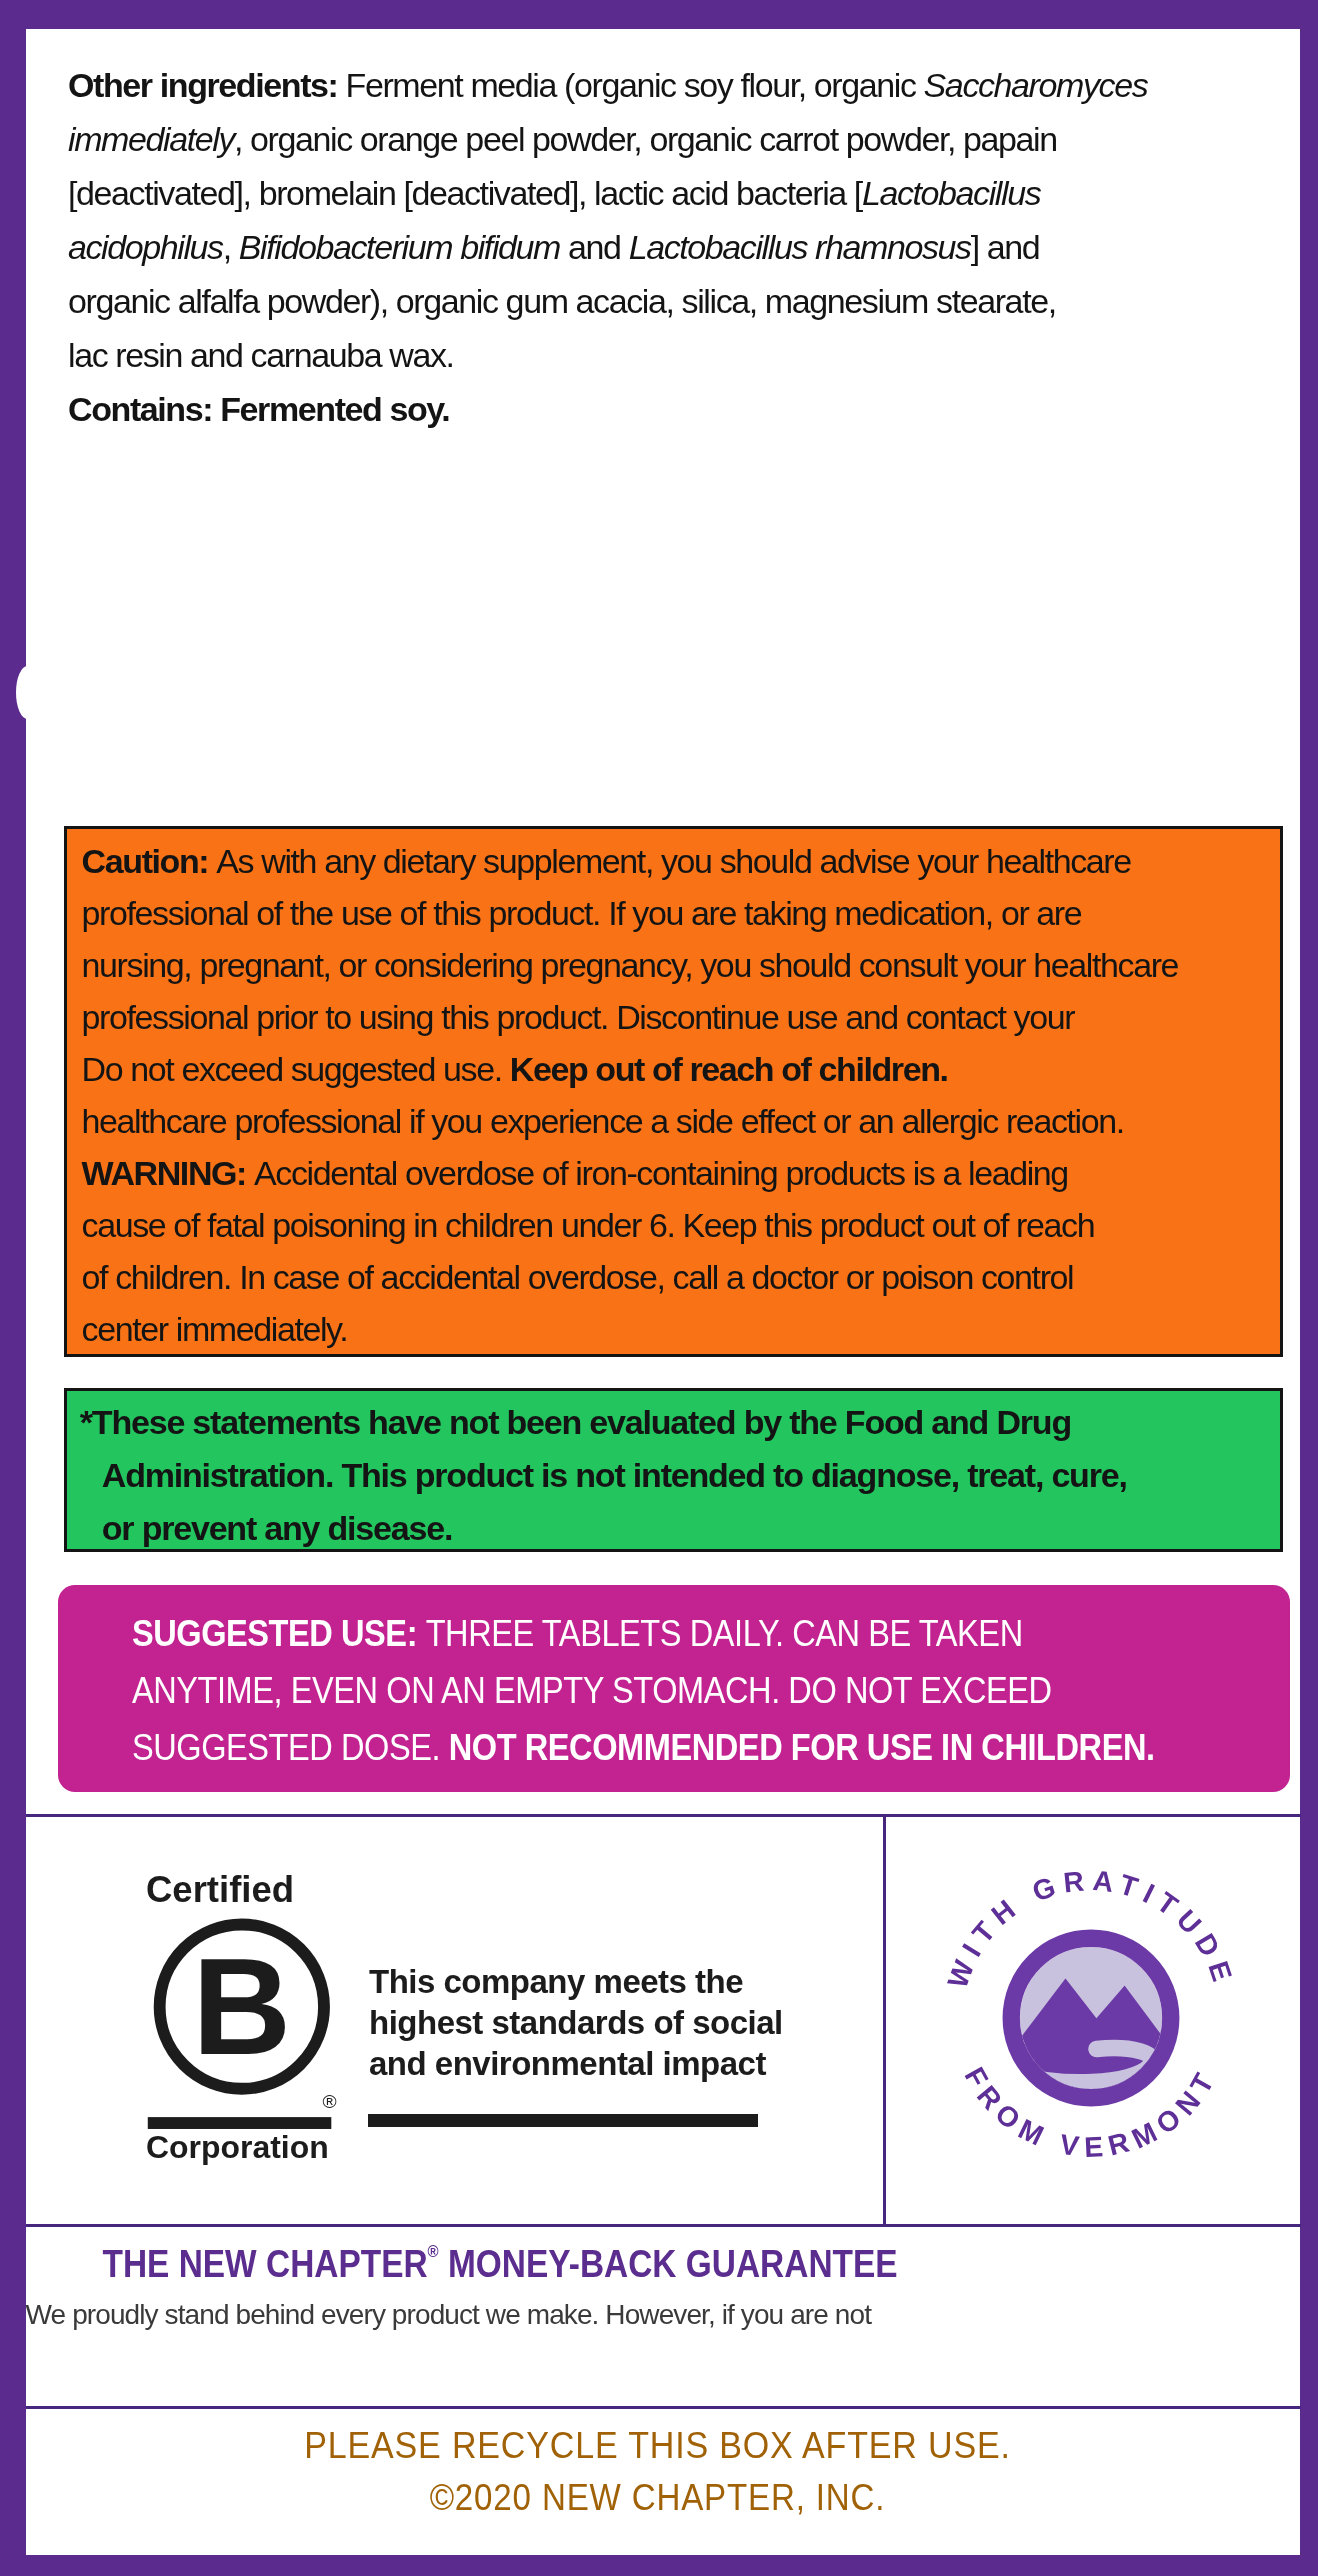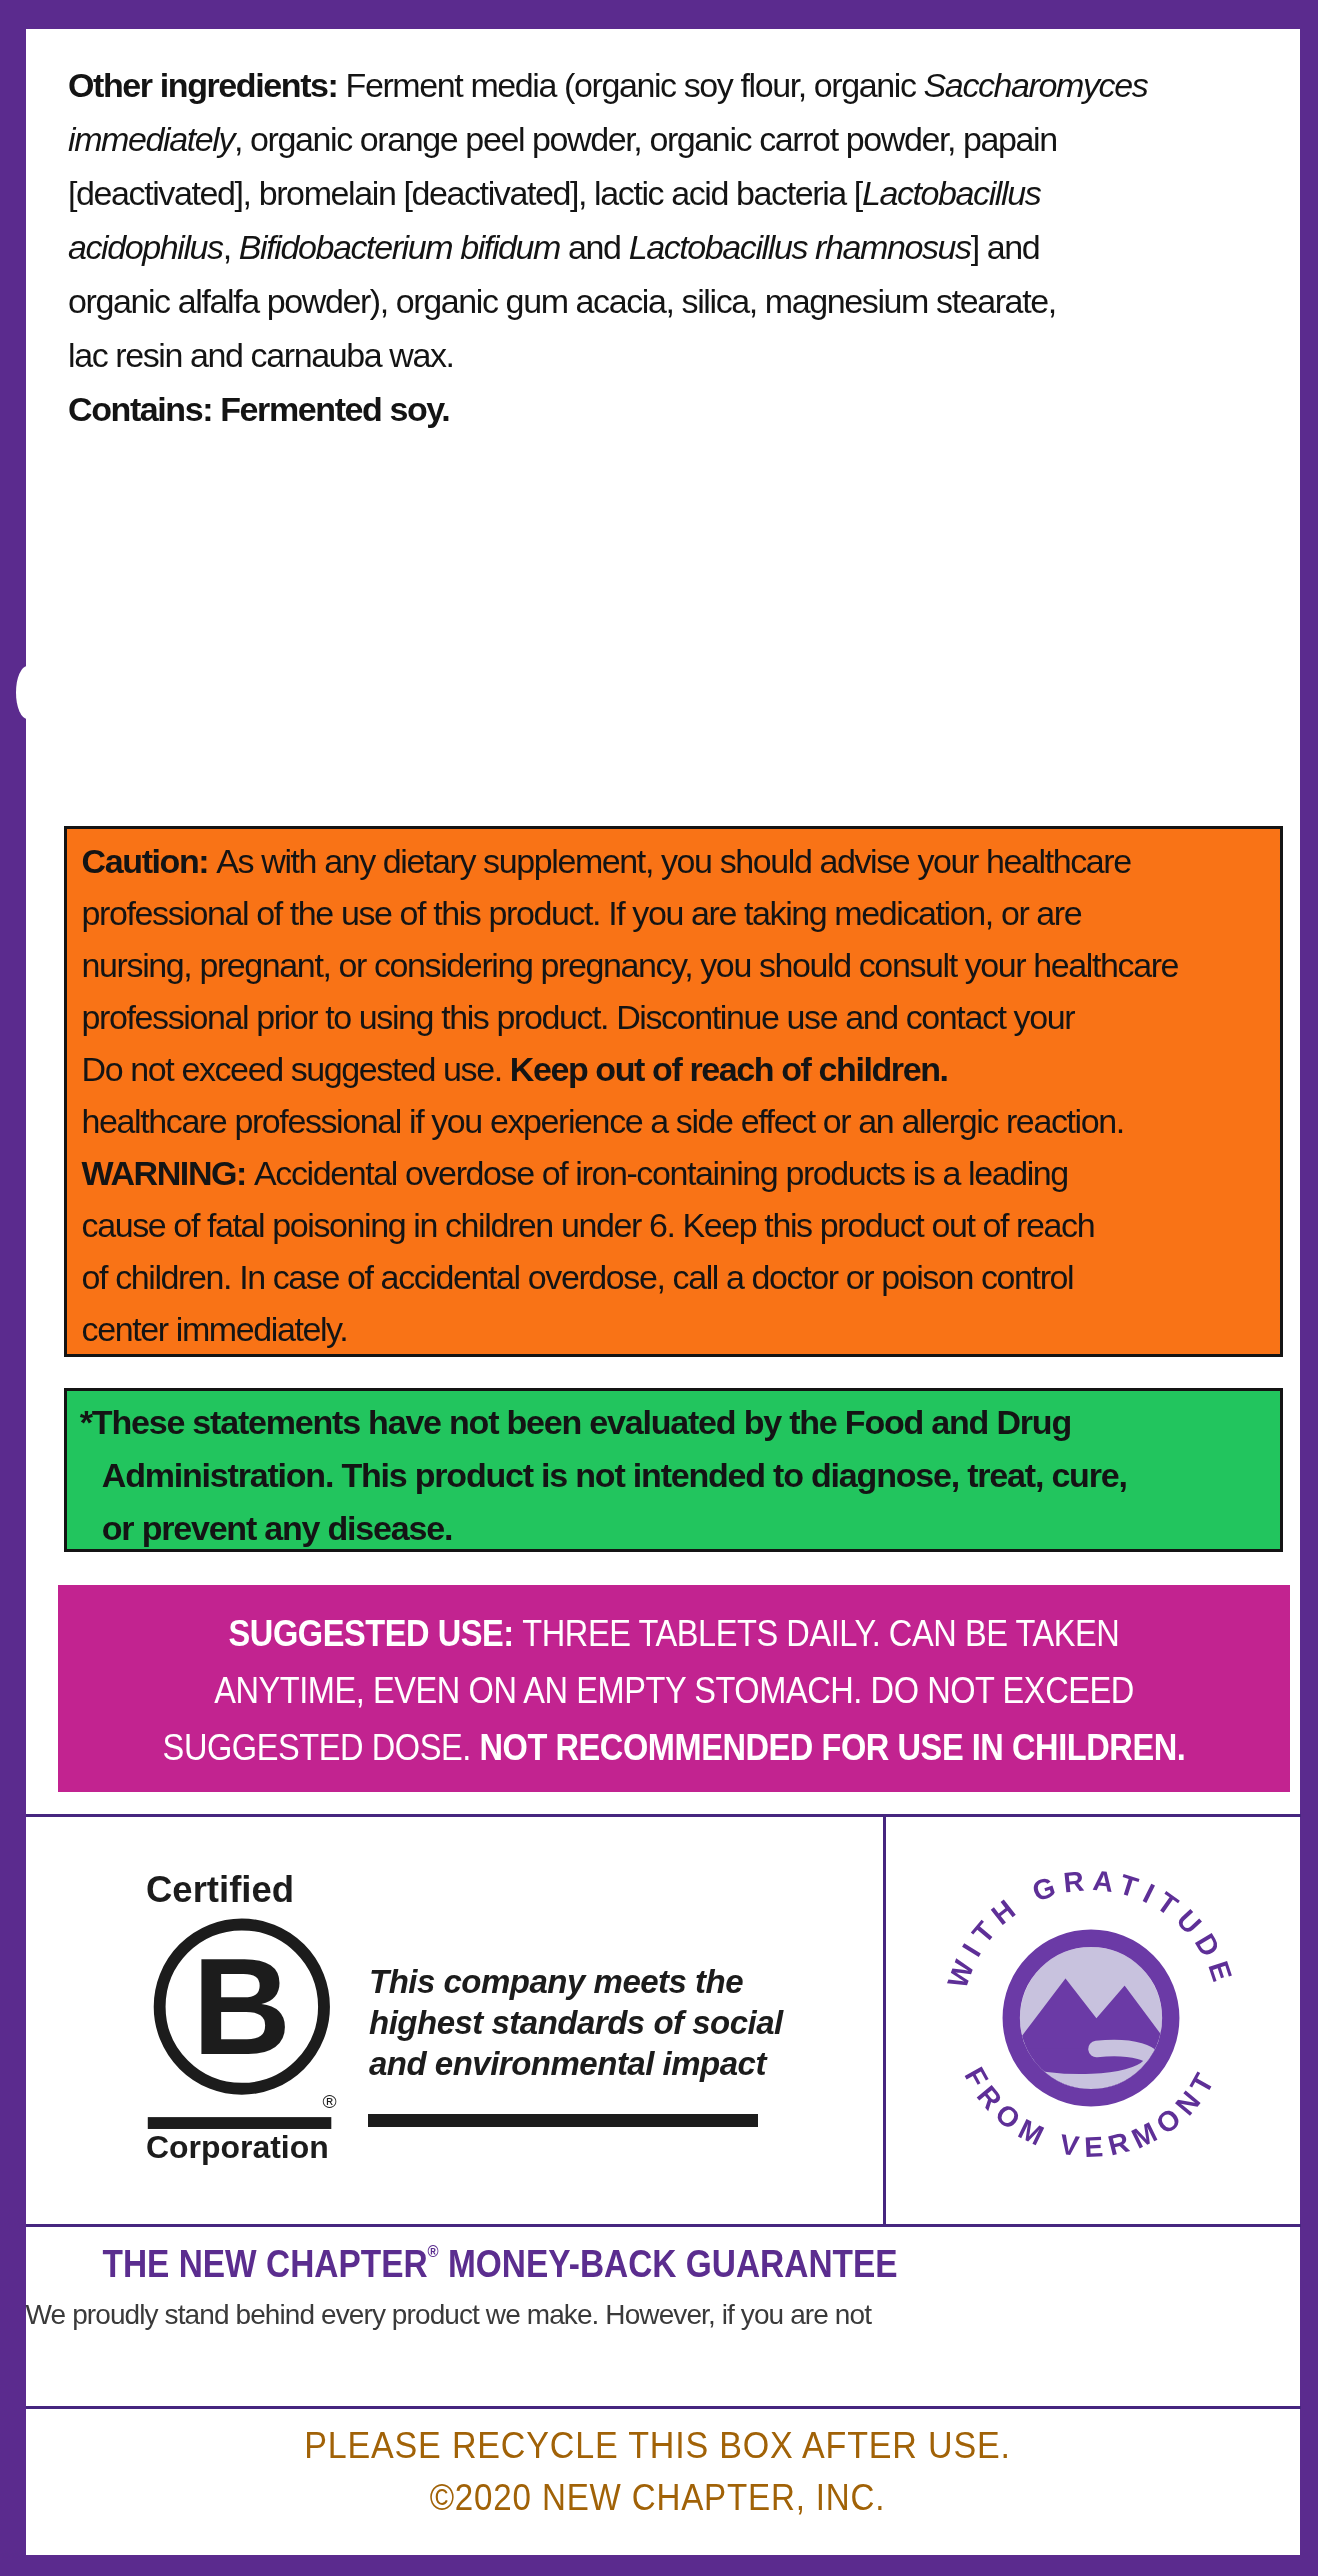--- a/index.html
+++ b/index.html
@@ -25,34 +25,34 @@
                border:3.7px solid #141414;box-sizing:border-box;padding:5.5px 14.6px;
                font-size:34px;line-height:52px;letter-spacing:-1.4px;color:#141414;background:#f97316;}
 
   .fda-box{position:absolute;left:64px;top:1388px;width:1219px;height:164px;
            border:3.7px solid #141414;box-sizing:border-box;padding:4.6px 12.8px;
            font-size:34px;line-height:53px;letter-spacing:-1.2px;font-weight:bold;color:#141414;background:#22c55e;}
   .fda-box .tline{padding-left:22px;}
   .fda-box .tline:first-child{padding-left:0;}
 
   .use-box{position:absolute;left:58px;top:1585px;width:1232px;height:207px;background:#c22390;
-           color:#ffffff;text-align:center;padding-top:20px;box-sizing:border-box;
-           font-size:37px;line-height:57px;letter-spacing:-0.5px;}
+           color:#ffffff;padding-top:20px;box-sizing:border-box;
+           font-size:37px;line-height:57px;letter-spacing:-0.5px;border-radius:17px;}
   .use-box .tline{transform:scaleX(0.88);transform-origin:50% 50%;}
 
   
   .sep{position:absolute;background:#46267f;}
   .sep.h1{left:25.6px;top:1814px;width:1275px;height:2.7px;}
   .sep.v1{left:883px;top:1814px;width:2.7px;height:412px;}
   .sep.h2{left:25.6px;top:2224px;width:1275px;height:2.7px;}
   .sep.h3{left:25.6px;top:2406px;width:1275px;height:2.7px;}
 
   .bcorp-svg{position:absolute;left:135px;top:1854px;}
   .bcorp-tagline{position:absolute;left:369px;top:1961px;width:511px;
-                 font-size:33px;line-height:41px;font-weight:bold;letter-spacing:-0.5px;color:#1c1c1c;font-style:italic;}
+                 font-size:33px;line-height:41px;font-weight:bold;letter-spacing:-0.5px;color:#1c1c1c;}
   .bcorp-bar{position:absolute;left:368px;top:2114px;width:390px;height:12.8px;background:#1c1c1c;}
 
   .vermont-svg{position:absolute;left:936px;top:1863px;}
   .arc-text{font-family:"Liberation Sans", sans-serif;font-weight:bold;font-size:31px;
             letter-spacing:8px;fill:#5e2f97;}
 
   .guarantee{position:absolute;left:25.6px;top:2227px;width:1275px;}
   .guarantee-heading{margin-top:14.6px;font-size:38px;font-weight:bold;color:#5b2d8f;
                      letter-spacing:0;transform:scaleX(0.88);transform-origin:50% 50%;white-space:nowrap;}
   .guarantee-heading .reg{font-size:0.45em;vertical-align:20px;}

